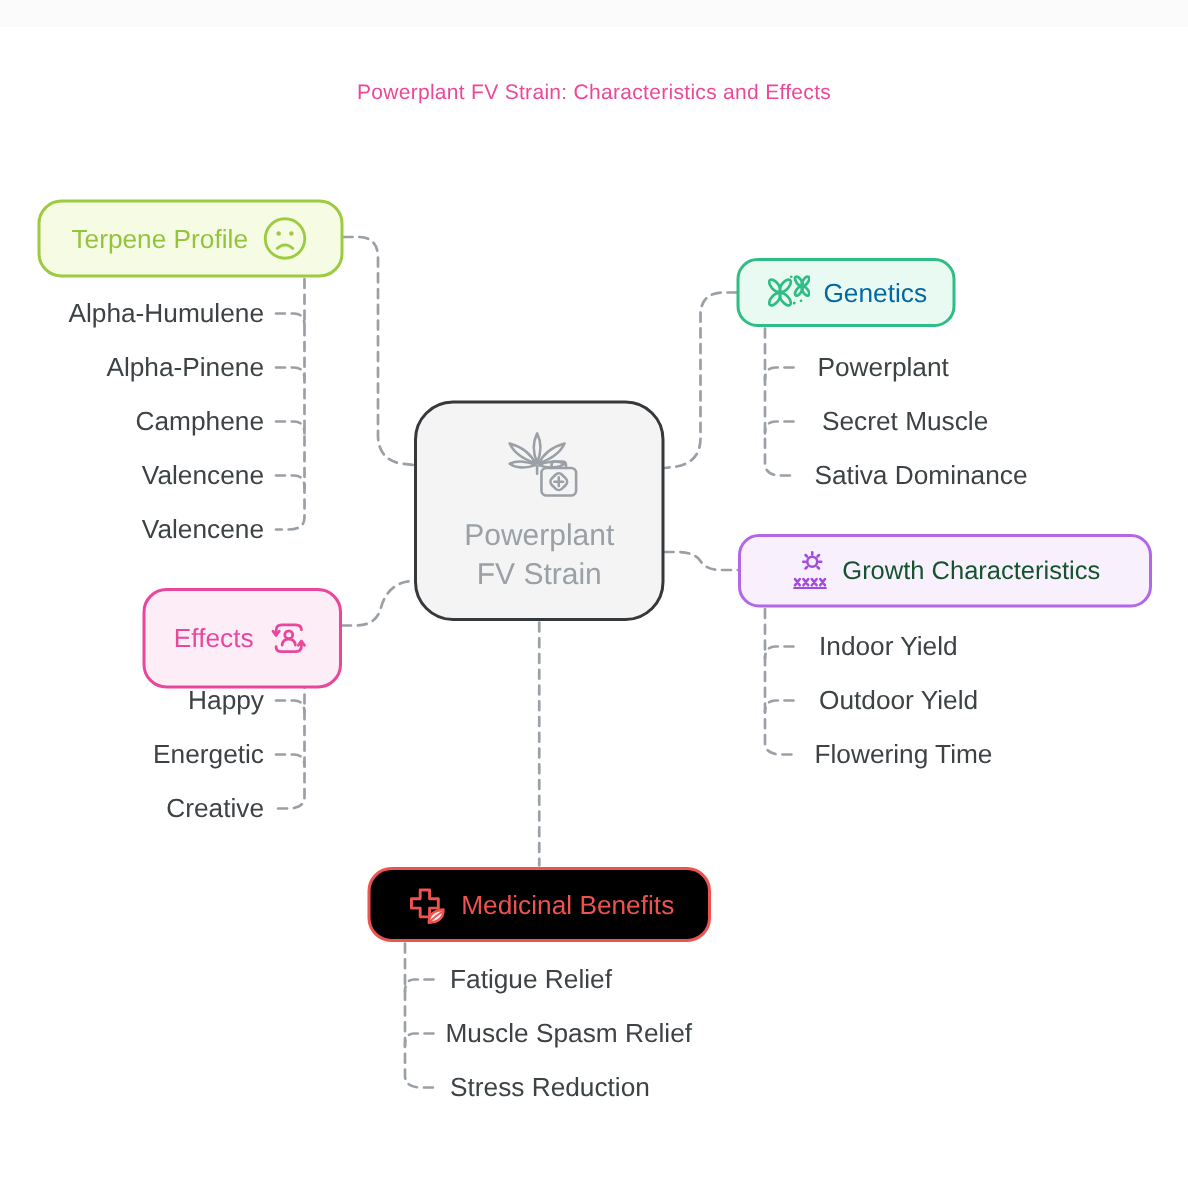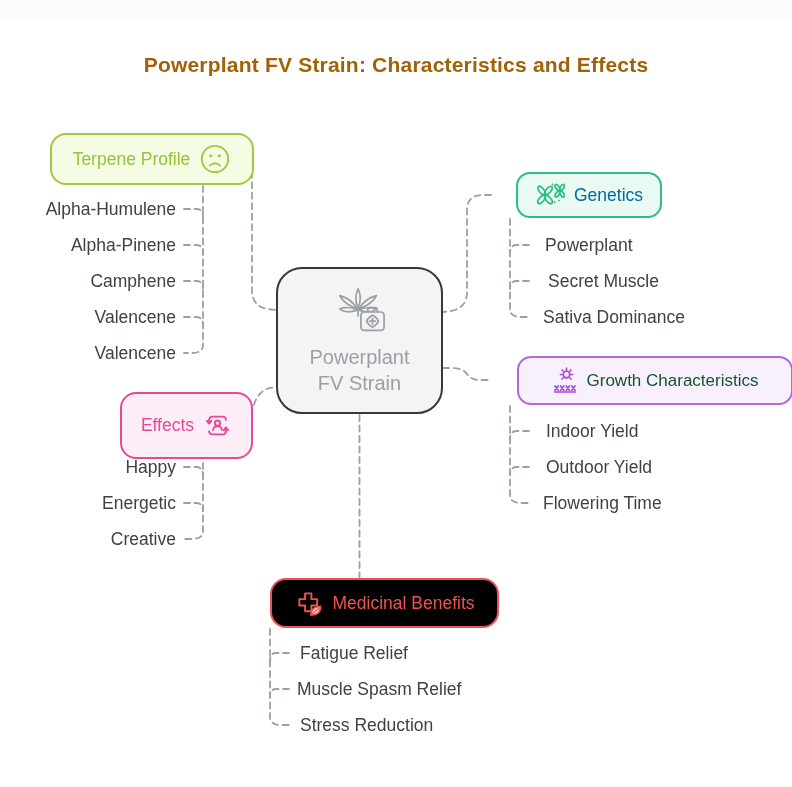--- a/index.html
+++ b/index.html
@@ -3,29 +3,29 @@
 <meta charset="utf-8">
 <style>
   html,body{margin:0;padding:0;background:#fff;}
   .canvas{
     position:relative;width:792px;height:787px;background:#ffffff;overflow:hidden;
     font-family:"Liberation Sans","DejaVu Sans",sans-serif;
   }
   .topstrip{position:absolute;left:0;top:0;width:100%;height:18px;background:#fbfbfb;}
   .title{
     position:absolute;left:0;top:53px;width:100%;text-align:center;
-    font-size:21px;font-weight:700;color:#a16207;letter-spacing:.2px;
+    font-size:14px;font-weight:400;color:#ec4899;letter-spacing:.2px;
   }
   .connectors{position:absolute;left:0;top:0;pointer-events:none;}
   .connectors path{fill:none;stroke:#9aa0a6;stroke-width:1.8;stroke-dasharray:6 4.5;stroke-linecap:round;}
 
   .node{
     position:absolute;display:flex;align-items:center;justify-content:center;
     gap:9px;box-sizing:border-box;border-style:solid;border-width:2px;
-    font-size:17.5px;white-space:nowrap;margin-left:25px;
+    font-size:17.5px;white-space:nowrap;
   }
   .node svg{flex:0 0 auto;display:block;}
 
   .terpene{left:25px;top:133px;width:204px;height:52px;border-radius:16px;
     background:#f6fbe4;border-color:#9ccb41;color:#93c43c;}
   .genetics{left:491px;top:172px;width:146px;height:46px;border-radius:14px;
     background:#e9faf2;border-color:#2ebd85;color:#0369a1;justify-content:center;}
   .growth{left:492px;top:356px;width:276px;height:49px;border-radius:14px;
     background:#f9f0fe;border-color:#b266e8;color:#14532d;font-size:17px;}
   .effects{left:95px;top:392px;width:133px;height:67px;border-radius:16px;

